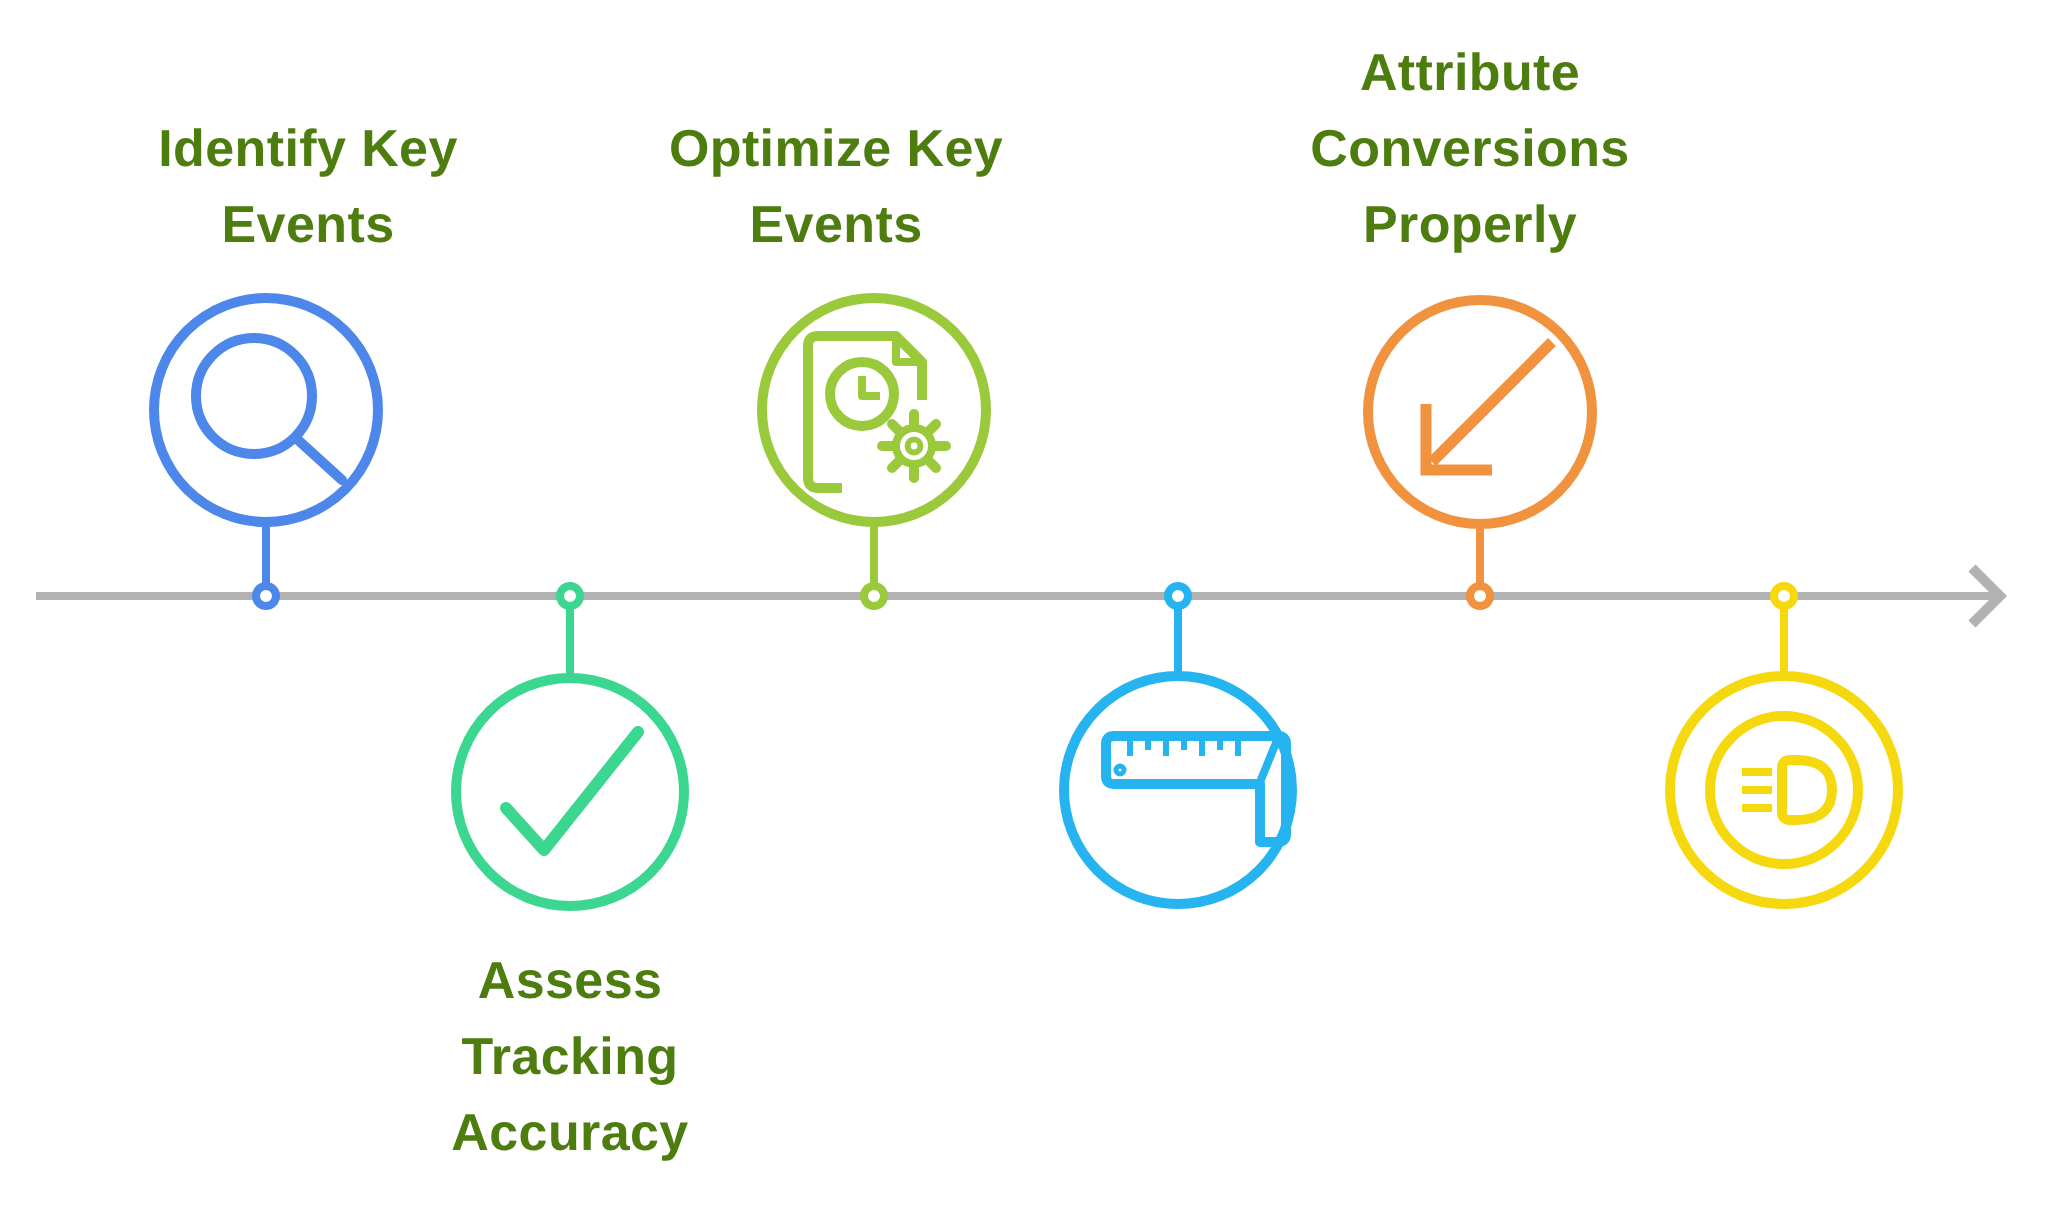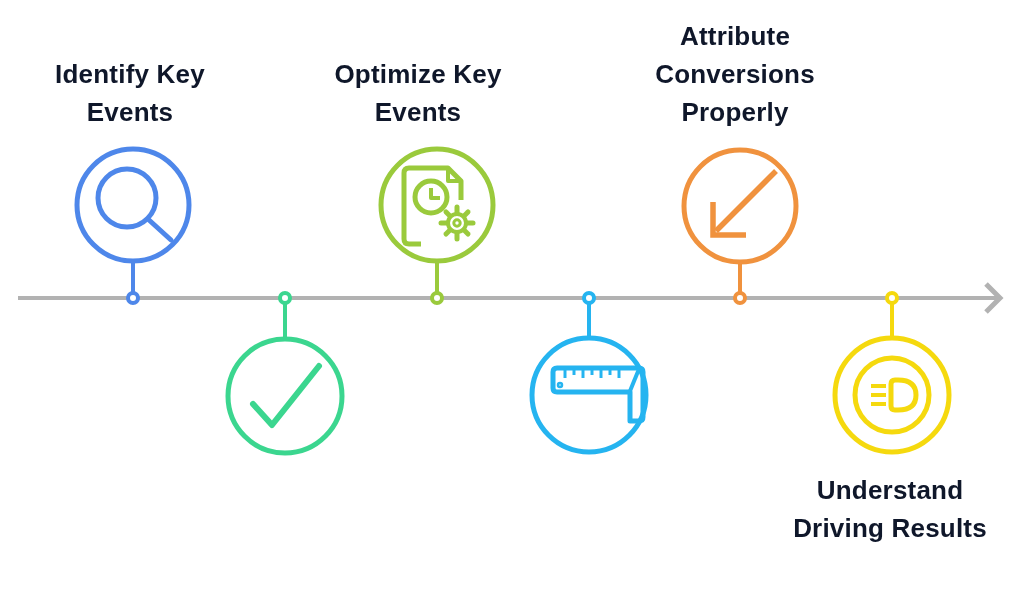--- a/index.html
+++ b/index.html
@@ -20,25 +20,25 @@
     left: 0;
     top: 0;
   }
   .milestone-label {
     position: absolute;
     width: 260px;
     text-align: center;
     font-size: 26px;
     font-weight: 700;
     line-height: 38px;
-    color: #0f172a;
+    color: #4d7c0f;
     white-space: pre-line;
     letter-spacing: 0.2px;
   }
-  .lbl-identify   { left: 0px;   top: 55px;  }
+  .lbl-identify   { left: 0px;   top: 55px; padding-left: 24px;  }
   .lbl-optimize   { left: 288px; top: 55px;  }
   .lbl-attribute  { left: 605px; top: 17px;  }
   .lbl-assess     { left: 155px; top: 471px; }
   .lbl-measure    { left: 455px; top: 471px; }
   .lbl-understand { left: 760px; top: 471px; }
 </style>
 </head>
 <body>
 
 <div class="canvas">
@@ -133,25 +133,26 @@
           <line x1="871" y1="395" x2="886" y2="395"></line>
           <line x1="871" y1="404" x2="886" y2="404"></line>
         </g>
       </g>
     </g>
   </svg>
 
   <div class="milestone-label lbl-identify">Identify Key
 Events</div>
 
+  <div class="milestone-label lbl-assess">Assess
+Tracking
+Accuracy</div>
 
   <div class="milestone-label lbl-optimize">Optimize Key
 Events</div>
 
 
   <div class="milestone-label lbl-attribute">Attribute
 Conversions
 Properly</div>
 
-  <div class="milestone-label lbl-understand">Understand
-Driving Results</div>
 
 </div>
 
 </body></html>

